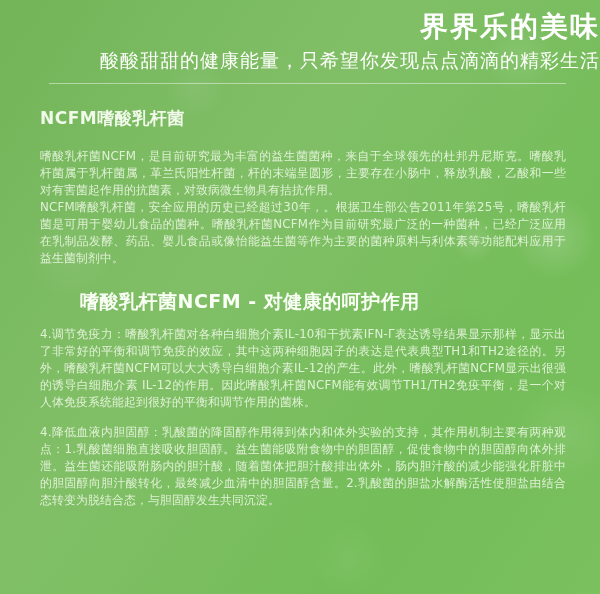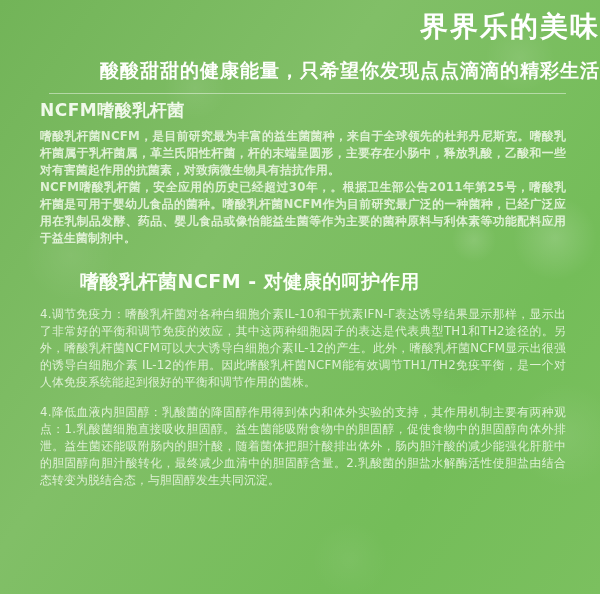--- a/index.html
+++ b/index.html
@@ -30,46 +30,45 @@
     text-align: right;
   }
   .title {
     font-size: 28px;
     line-height: 36px;
     font-weight: bold;
     color: #ffffff;
     letter-spacing: 2px;
   }
   .subtitle {
-    margin-top: 13px;
+    margin-top: 3px;
     font-size: 19px;
     line-height: 24px;
-    font-weight: bold;
+    font-weight: normal;
     color: #fefffc;
     letter-spacing: 1px;
   }
   .divider {
     height: 1px;
     margin: 11px 34px 0 49px;
     background: rgba(255,255,255,0.45);
   }
   .content {
     padding: 0 34px 0 40px;
   }
   .s1-heading {
-    margin: 6px 0 0 0;
+    margin: 24px 0 0 0;
     font-size: 17px;
     line-height: 21px;
     font-weight: bold;
     color: #f0f9ea;
     letter-spacing: 0.5px;
   }
   .s1-body {
-    margin-top: 7px;
-    font-weight: bold;
+    margin-top: 19px;
   }
   .s1-body p {
     margin: 0;
   }
   .s2-heading {
     margin: 23px 0 13px 0;
     font-size: 19px;
     line-height: 23px;
     font-weight: bold;
     color: #fafff6;

